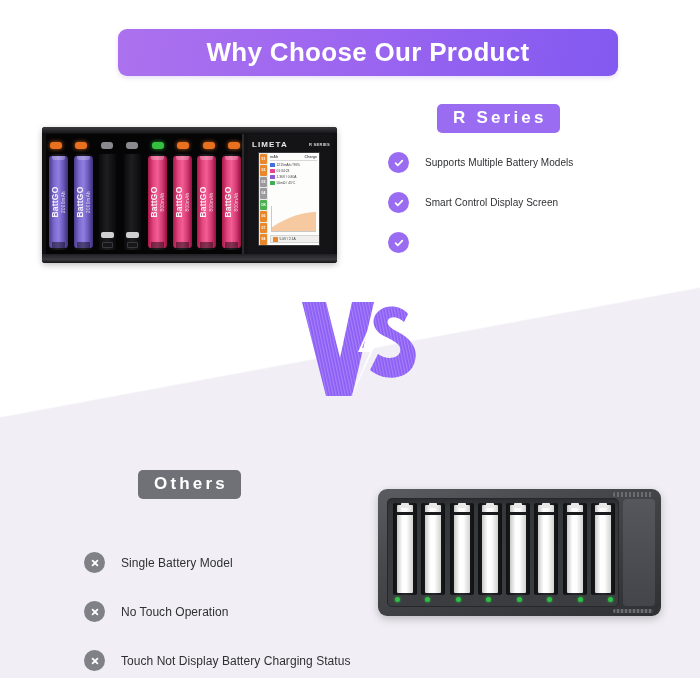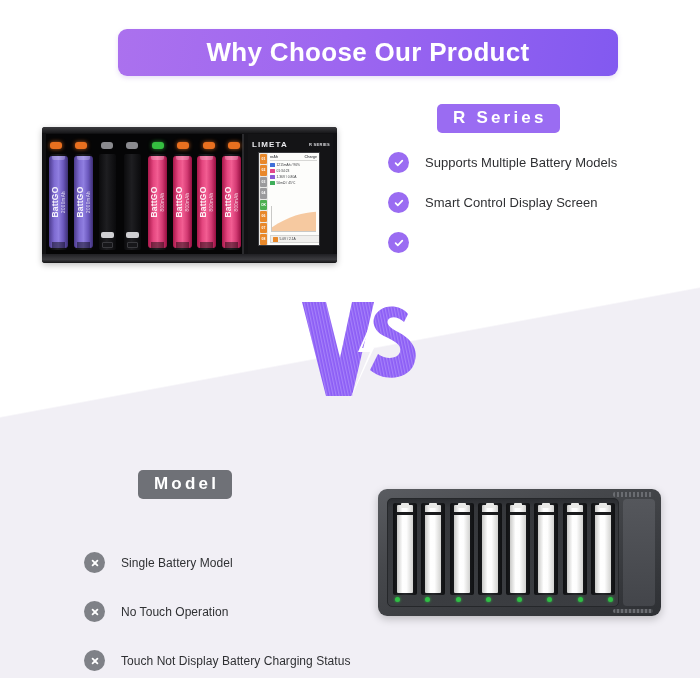--- a/index.html
+++ b/index.html
@@ -81,21 +81,21 @@
     width: 21px; height: 21px;
     border-radius: 50%;
     display: flex; align-items: center; justify-content: center;
     margin-right: 16px;
   }
   .icon-check { background: #9a6cf2; }
   .icon-cross { background: #7f8187; }
   .icon-circle svg { display: block; }
 
   .feature-text {
-    font-size: 13px;
+    font-size: 10px;
     color: #2f3033;
     white-space: nowrap;
     letter-spacing: 0.05px;
   }
   .cons-list .feature-text { font-size: 12px; }
 
   
   .vs-wrap {
     position: absolute;
     left: 296px; top: 296px;
@@ -583,21 +583,21 @@
         <path d="M6,6 L30,6 L44,62 L56,6 L78,6 L56,100 L30,100 Z" fill="url(#streak)" opacity="0.5"></path>
 
         <path d="M86,2 L62,56 L74,56 L52,108 L78,52 L66,52 Z" fill="#ffffff"></path>
 
         <path d="M112,18 C106,10 92,8 84,14 C74,21 76,34 88,40 C98,45 106,48 104,56 C102,63 90,64 82,58 L74,74 C88,86 112,84 118,68 C124,53 114,42 102,36 C94,32 90,28 92,24 C94,20 102,20 108,26 Z" fill="#8b5cf6"></path>
         <path d="M112,18 C106,10 92,8 84,14 C74,21 76,34 88,40 C98,45 106,48 104,56 C102,63 90,64 82,58 L74,74 C88,86 112,84 118,68 C124,53 114,42 102,36 C94,32 90,28 92,24 C94,20 102,20 108,26 Z" fill="url(#streak)" opacity="0.5"></path>
       </g>
     </svg>
   </div>
 
-  <div class="badge badge-others">Model</div>
+  <div class="badge badge-others">Others</div>
 
   <div class="feature-list cons-list">
     <div class="feature-row">
       <span class="icon-circle icon-cross">
         <svg width="12" height="12" viewBox="0 0 12 12" aria-hidden="true">
           <path d="M3.6 3.6 L8.4 8.4 M8.4 3.6 L3.6 8.4" fill="none" stroke="#ffffff" stroke-width="1.8" stroke-linecap="round"></path>
         </svg>
       </span>
       <span class="feature-text">Single Battery Model</span>
     </div>

